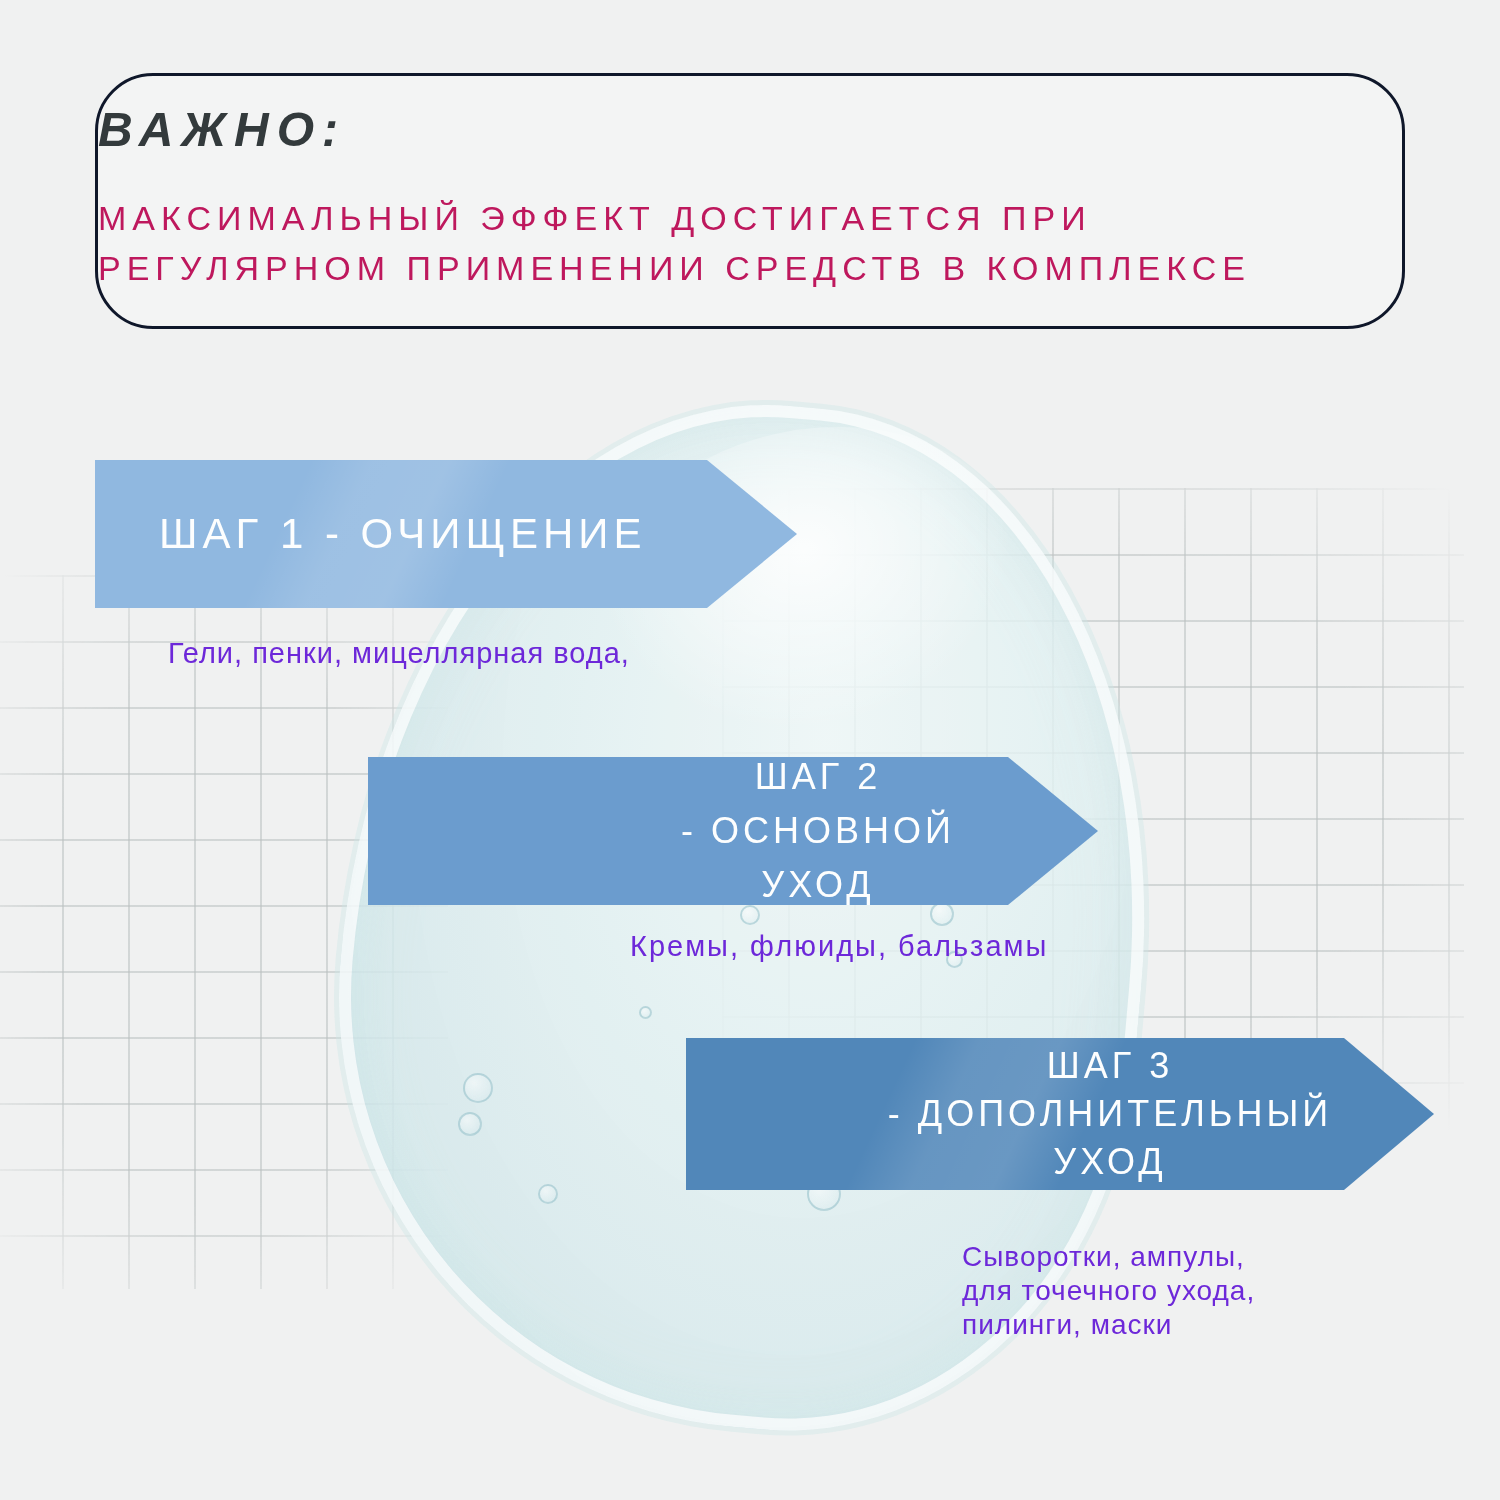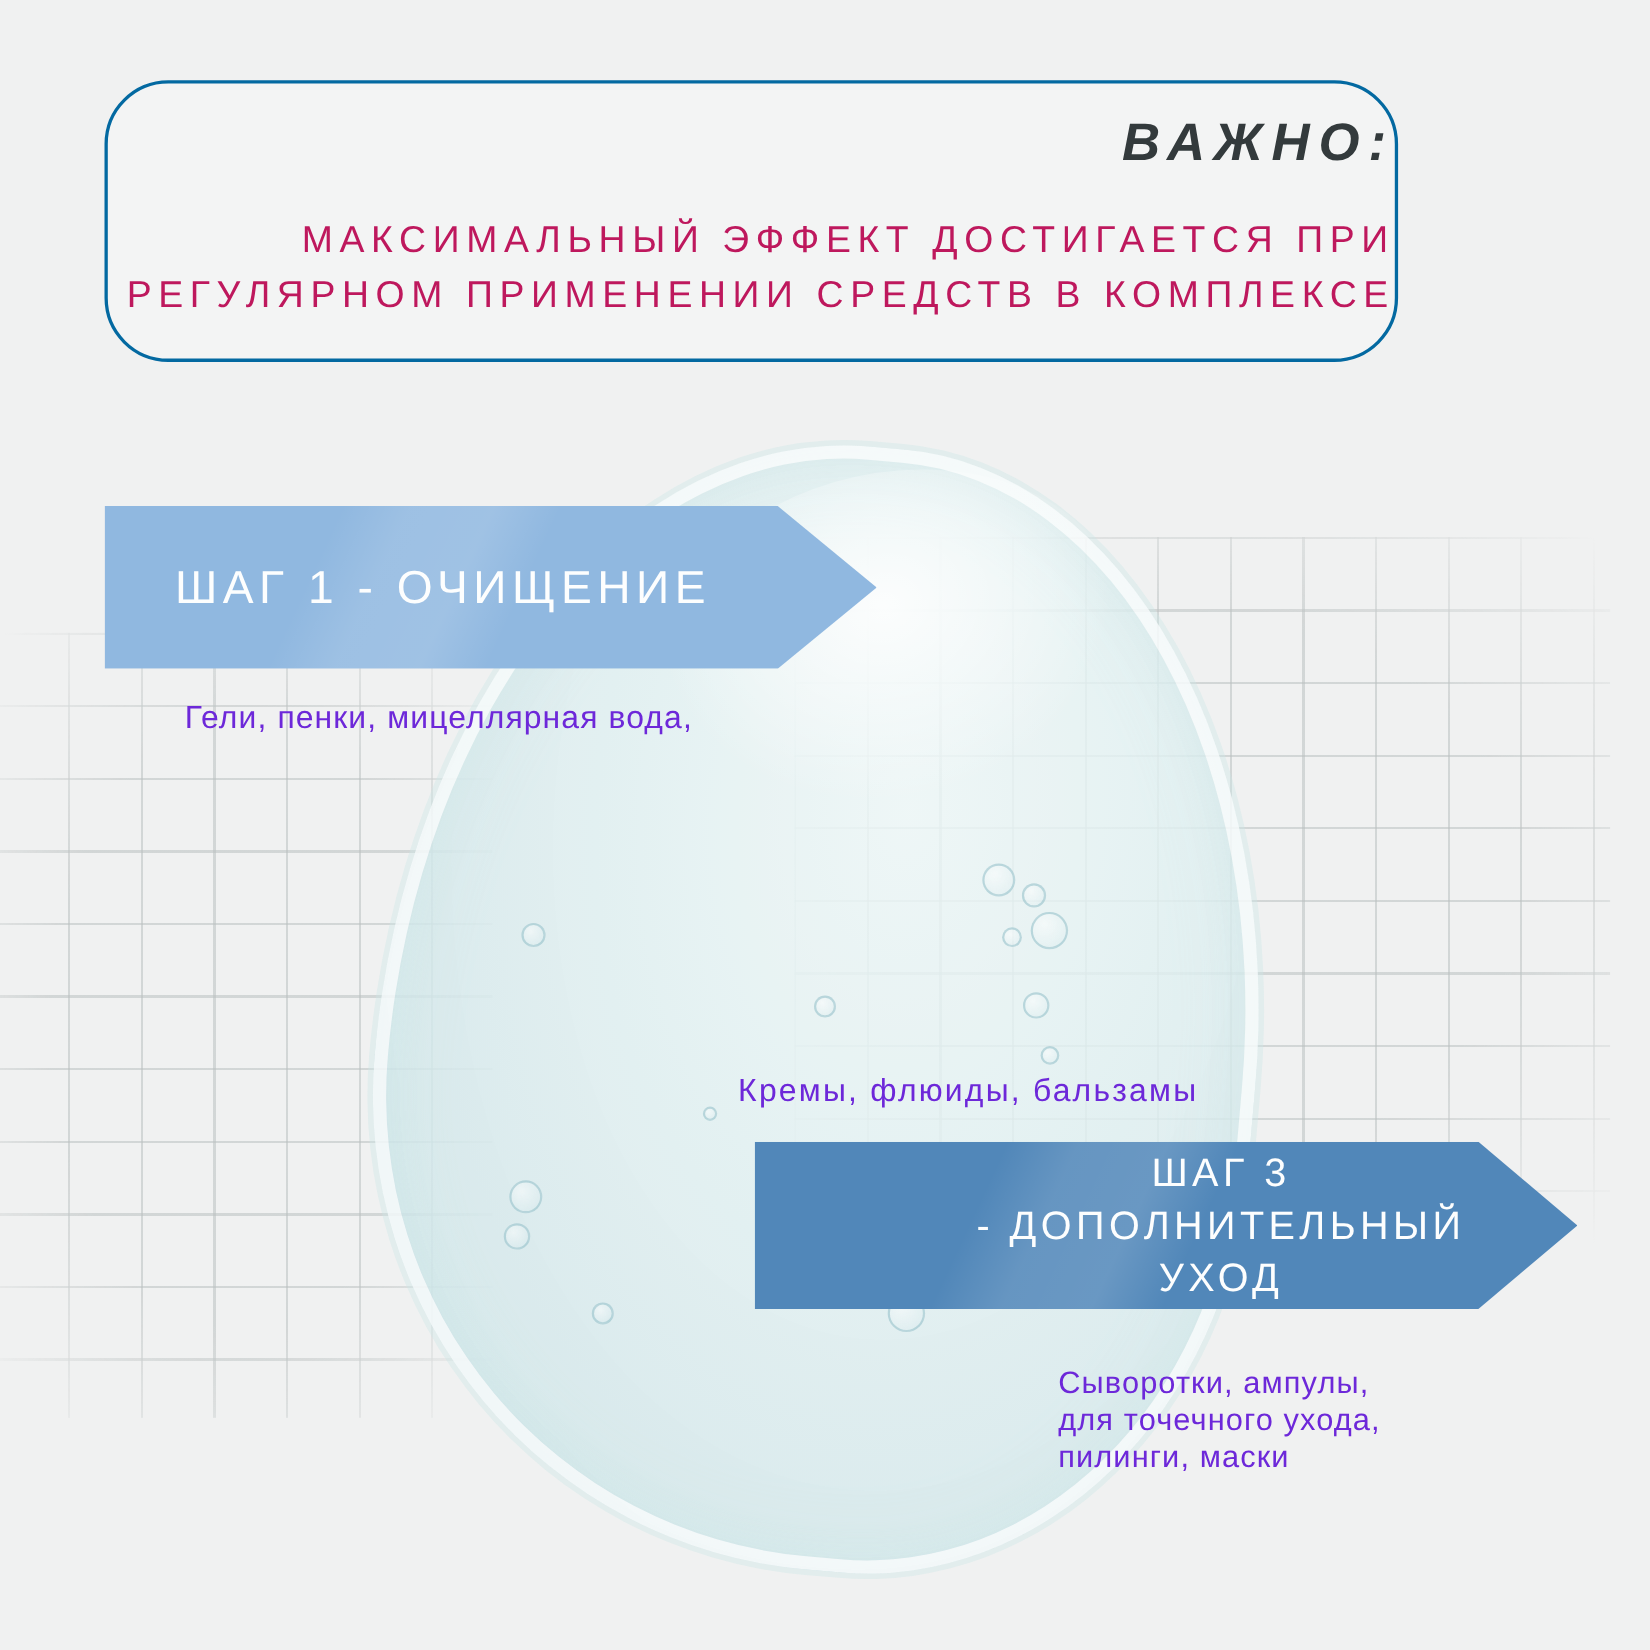--- a/index.html
+++ b/index.html
@@ -38,23 +38,23 @@
     background:radial-gradient(ellipse at 50% 40%, rgba(255,255,255,.85) 0%, rgba(255,255,255,0) 70%);
   }
   
   .bubble{
     position:absolute;z-index:3;border-radius:50%;
     border:2px solid rgba(138,186,196,.5);
     background:radial-gradient(circle at 35% 30%, rgba(255,255,255,.5), rgba(189,221,228,.18));
   }
   
   .notice{
-    position:absolute;z-index:5;left:95px;top:73px;width:1176px;height:256px;
-    box-sizing:border-box;border:3px solid #0369a1;border-radius:58px;
-    background:#f3f4f4;text-align:right;
+    position:absolute;z-index:5;left:95px;top:73px;width:1310px;height:256px;
+    box-sizing:border-box;border:3px solid #0f172a;border-radius:58px;
+    background:#f3f4f4;text-align:left;
   }
   .notice-title{
     margin:26px 0 0 0;font-style:italic;font-weight:600;font-size:48px;
     letter-spacing:8px;color:#333a3c;
   }
   .notice-line{
     margin:0;font-weight:500;font-size:34px;line-height:50px;
     letter-spacing:6px;color:#be185d;white-space:nowrap;
   }
   .notice-line.first{margin-top:36px;}
@@ -72,21 +72,21 @@
   .banner-1 .banner-text{padding-left:64px;font-size:42px;letter-spacing:5px;white-space:nowrap;}
   .banner-2{left:368px;top:757px;width:730px;height:148px;background:rgba(107,156,206,.93);}
   .banner-2 .banner-text{position:absolute;left:250px;right:80px;text-align:center;font-size:36px;letter-spacing:4px;line-height:54px;}
   .banner-3{left:686px;top:1038px;width:748px;height:152px;background:rgba(81,135,185,.96);}
   .banner-3 .banner-text{position:absolute;left:190px;right:90px;text-align:center;font-size:36px;letter-spacing:4px;line-height:48px;}
   .banner-line{display:block;}
   
   .desc{position:absolute;z-index:5;color:#6d28d9;}
   .desc-line{display:block;}
   .desc-1{left:168px;top:632px;font-size:29px;line-height:43px;letter-spacing:1px;}
-  .desc-2{left:630px;top:972px;font-size:29px;line-height:40px;letter-spacing:2px;white-space:nowrap;margin-left:41px;}
+  .desc-2{left:630px;top:926px;font-size:29px;line-height:40px;letter-spacing:2px;white-space:nowrap;}
   .desc-3{left:962px;top:1240px;font-size:28px;line-height:34px;letter-spacing:1px;}
 </style>
 </head>
 <body>
 
 <div id="canvas">
 
   <div class="grid grid-left"></div>
   <div class="grid grid-right"></div>
   <div class="blob"></div>
@@ -117,20 +117,26 @@
   <div class="banner banner-1" style="background: rgb(144, 184, 224);">
     <div class="streak"></div>
     <div class="banner-text">
       <span class="banner-line">ШАГ 1 - ОЧИЩЕНИЕ</span>
     </div>
   </div>
   <div class="desc desc-1">
     <span class="desc-line">Гели, пенки, мицеллярная вода,</span>
   </div>
 
+  <div class="banner banner-2" style="background: rgb(107, 156, 206);">
+    <div class="banner-text">
+      <span class="banner-line">ШАГ 2</span>
+      <span class="banner-line">- ОСНОВНОЙ УХОД</span>
+    </div>
+  </div>
   <div class="desc desc-2">
     <span class="desc-line">Кремы, флюиды, бальзамы</span>
   </div>
 
   <div class="banner banner-3" style="background: rgb(81, 135, 185);">
     <div class="streak"></div>
     <div class="banner-text">
       <span class="banner-line">ШАГ 3</span>
       <span class="banner-line">- ДОПОЛНИТЕЛЬНЫЙ</span>
       <span class="banner-line">УХОД</span>

